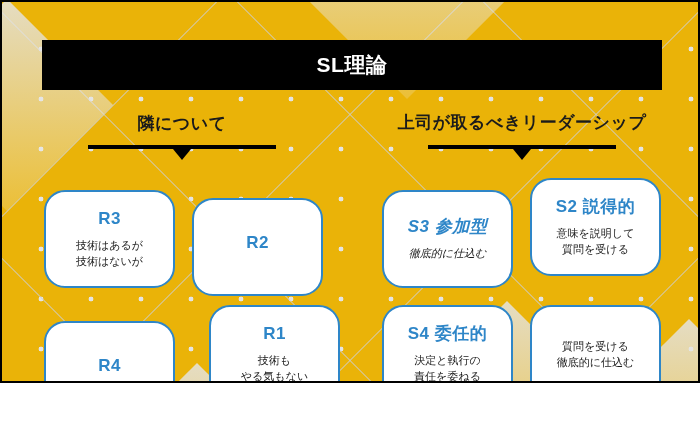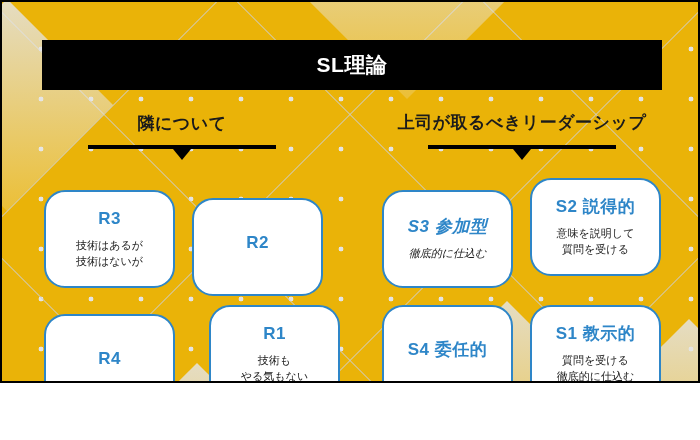--- a/index.html
+++ b/index.html
@@ -144,21 +144,21 @@
     font-size: 11px;
     line-height: 16px;
     text-align: center;
     white-space: pre-line;
   }
 
   .card.pos-r3 { left: 42px;  top: 188px; }
   .card.pos-r2 { left: 190px; top: 196px; align-items: center; }
   .card.pos-s3 { left: 380px; top: 188px; font-style: italic; }
   .card.pos-s2 { left: 528px; top: 176px; }
-  .card.pos-r4 { left: 42px;  top: 312px; gap: 40px; }
+  .card.pos-r4 { left: 42px;  top: 319px; gap: 40px; }
   .card.pos-r1 { left: 190px; top: 303px; margin-left: 17px; }
   .card.pos-s4 { left: 380px; top: 303px; }
   .card.pos-s1 { left: 528px; top: 303px; }
 </style>
 </head>
 <body>
 
 <div id="slide">
 
   <div class="bg-layer bg-dots"></div>
@@ -217,21 +217,22 @@
   </div>
 
   <div class="card pos-r1">
     <span class="card-title">R1</span>
     <span class="card-desc">技術も
 やる気もない</span>
   </div>
 
   <div class="card pos-s4">
     <span class="card-title">S4 委任的</span>
+    <span class="card-desc">決定と執行の
+責任を委ねる</span>
   </div>
 
   <div class="card pos-s1">
-    <span class="card-title">S1 教示的</span>
     <span class="card-desc">質問を受ける
 徹底的に仕込む</span>
   </div>
 
 </div>
 
 </body></html>

